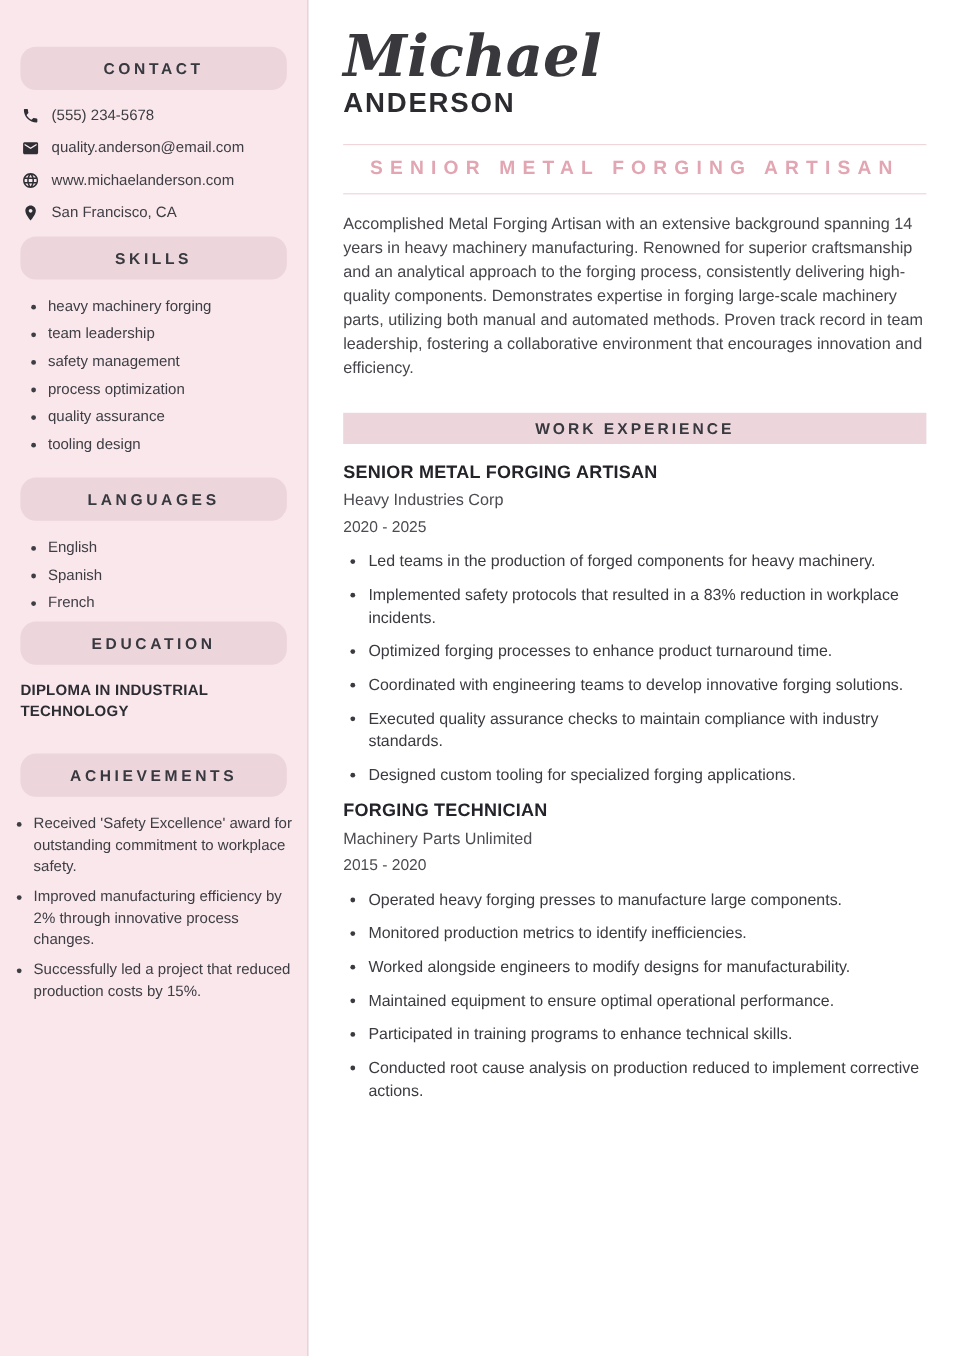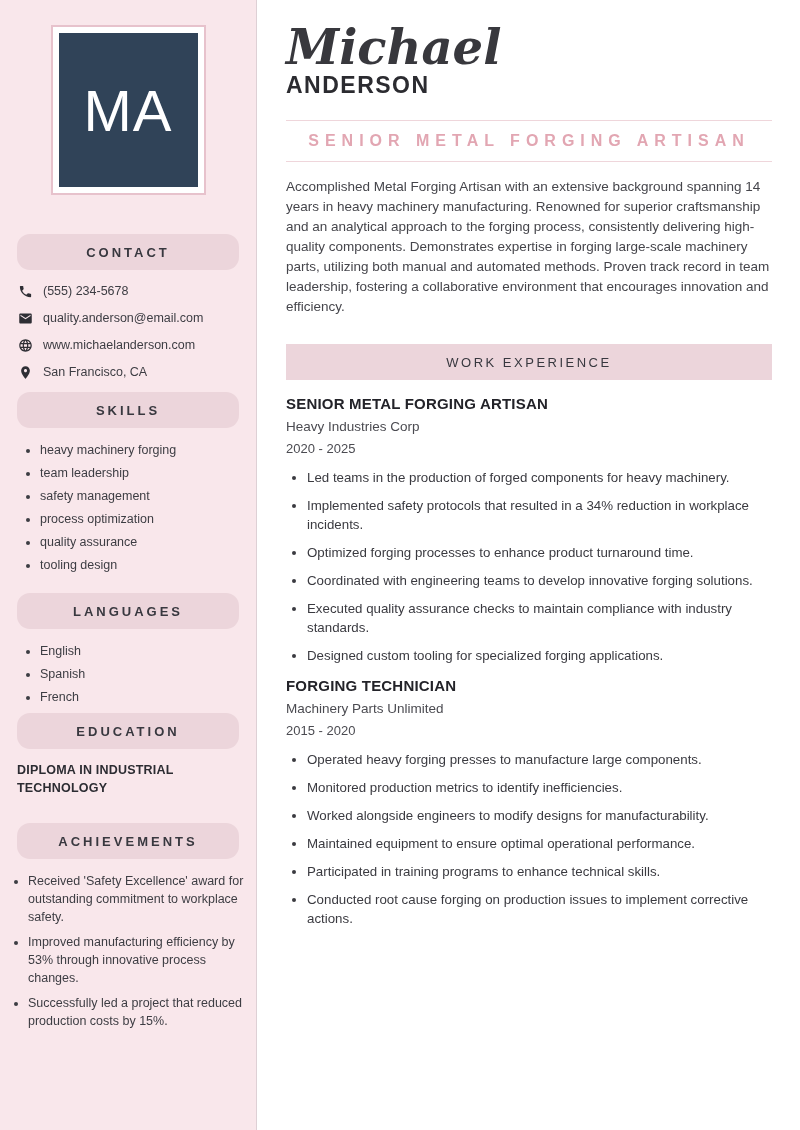--- a/index.html
+++ b/index.html
@@ -76,43 +76,40 @@
   .rule { border: none; border-top: 1px solid #efd6db; margin: 0; }
   .rule-top { margin-top: 22px; }
   .main-title {
     text-align: center;
     color: #e2a6b2;
     font-size: 16px; font-weight: bold; letter-spacing: 6px;
     margin: 11px 0;
   }
   .summary { margin: 15px 0 0; font-size: 13.5px; line-height: 20px; color: #45454b; }
   .we-band {
-    margin-top: 27px; height: 36px;
+    margin-top: 27px; height: 26px;
     background: #ecd5db;
     display: flex; align-items: center; justify-content: center;
-    font-size: 13px; font-weight: normal; letter-spacing: 2.5px; color: #38383f;
+    font-size: 13px; font-weight: bold; letter-spacing: 2.5px; color: #38383f;
   }
   .job { margin-top: 15px; }
   .job-2 { margin-top: 12px; }
   .job-title { margin: 0; font-size: 15px; font-weight: bold; color: #232329; line-height: 18px; letter-spacing: 0.2px; }
   .job-company { margin: 5px 0 0; font-size: 13.5px; color: #4b4b51; line-height: 17px; }
   .job-dates { margin: 5px 0 0; font-size: 13px; color: #4b4b51; line-height: 17px; }
   .job-ul { margin: 11px 0 0; padding-left: 21px; }
   .job-ul li { font-size: 13.3px; color: #3a3a40; line-height: 19px; margin-bottom: 9px; }
 </style>
 </head>
 <body>
 
 <div class="page">
 
   <aside class="sidebar">
 
-    <div class="monogram-outer">
-      <div class="monogram-inner">MA</div>
-    </div>
 
     <div class="band m-contact">CONTACT</div>
     <div class="contact-list">
       <div class="contact-row">
         <svg viewBox="0 0 24 24">
             <path d="M6.62 10.79c1.44 2.83 3.76 5.14 6.59 6.59l2.2-2.2c.27-.27.67-.36 1.02-.24 1.12.37 2.33.57 3.57.57.55 0 1 .45 1 1V20c0 .55-.45 1-1 1-9.39 0-17-7.61-17-17 0-.55.45-1 1-1h3.5c.55 0 1 .45 1 1 0 1.25.2 2.45.57 3.57.11.35.03.74-.25 1.02l-2.2 2.2z"></path>
           </svg>
         <span>(555) 234-5678</span>
       </div>
       <div class="contact-row">
@@ -154,21 +151,21 @@
         <li>French</li>
       </ul>
 
     <div class="band m-edu">EDUCATION</div>
     <div class="edu-degree">DIPLOMA IN INDUSTRIAL TECHNOLOGY</div>
 
     <div class="band m-ach">ACHIEVEMENTS</div>
     <ul class="side-ul ach-ul">
 
     <li>Received 'Safety Excellence' award for outstanding commitment to workplace safety.</li>
-        <li>Improved manufacturing efficiency by 53% through innovative process changes.</li>
+        <li>Improved manufacturing efficiency by 2% through innovative process changes.</li>
         <li>Successfully led a project that reduced production costs by 15%.</li>
       </ul>
 
   </aside>
 
   <main class="main">
 
     <h1 class="first-name">Michael</h1>
     <div class="last-name">ANDERSON</div>
 
@@ -180,37 +177,37 @@
 
     <div class="we-band">WORK EXPERIENCE</div>
 
     <section class="job">
       <h3 class="job-title">SENIOR METAL FORGING ARTISAN</h3>
       <p class="job-company">Heavy Industries Corp</p>
       <p class="job-dates">2020 - 2025</p>
       <ul class="job-ul">
 
       <li>Led teams in the production of forged components for heavy machinery.</li>
-          <li>Implemented safety protocols that resulted in a 34% reduction in workplace incidents.</li>
+          <li>Implemented safety protocols that resulted in a 83% reduction in workplace incidents.</li>
           <li>Optimized forging processes to enhance product turnaround time.</li>
           <li>Coordinated with engineering teams to develop innovative forging solutions.</li>
           <li>Executed quality assurance checks to maintain compliance with industry standards.</li>
           <li>Designed custom tooling for specialized forging applications.</li>
         </ul>
     </section>
 
     <section class="job job-2">
       <h3 class="job-title">FORGING TECHNICIAN</h3>
       <p class="job-company">Machinery Parts Unlimited</p>
       <p class="job-dates">2015 - 2020</p>
       <ul class="job-ul">
 
       <li>Operated heavy forging presses to manufacture large components.</li>
           <li>Monitored production metrics to identify inefficiencies.</li>
           <li>Worked alongside engineers to modify designs for manufacturability.</li>
           <li>Maintained equipment to ensure optimal operational performance.</li>
           <li>Participated in training programs to enhance technical skills.</li>
-          <li>Conducted root cause forging on production issues to implement corrective actions.</li>
+          <li>Conducted root cause analysis on production reduced to implement corrective actions.</li>
         </ul>
     </section>
 
   </main>
 </div>
 
 </body></html>

